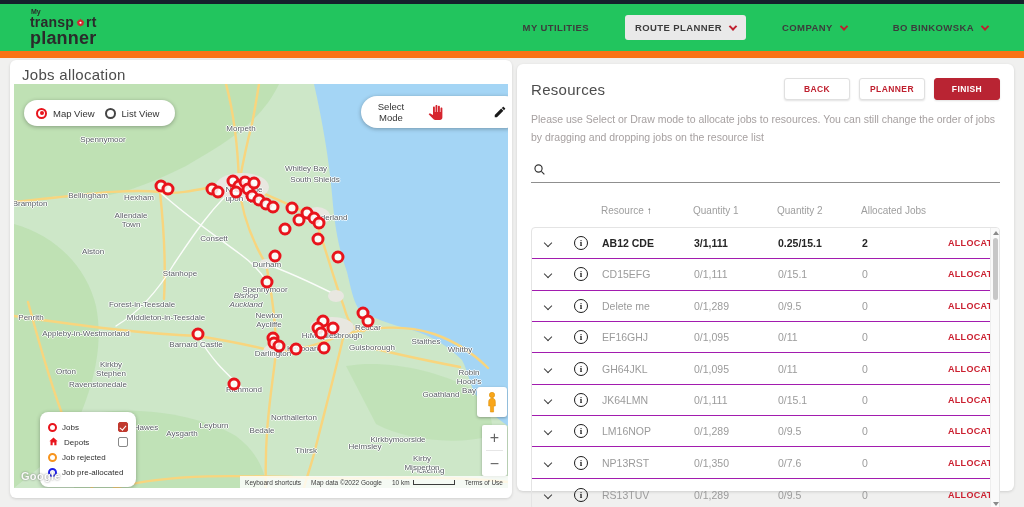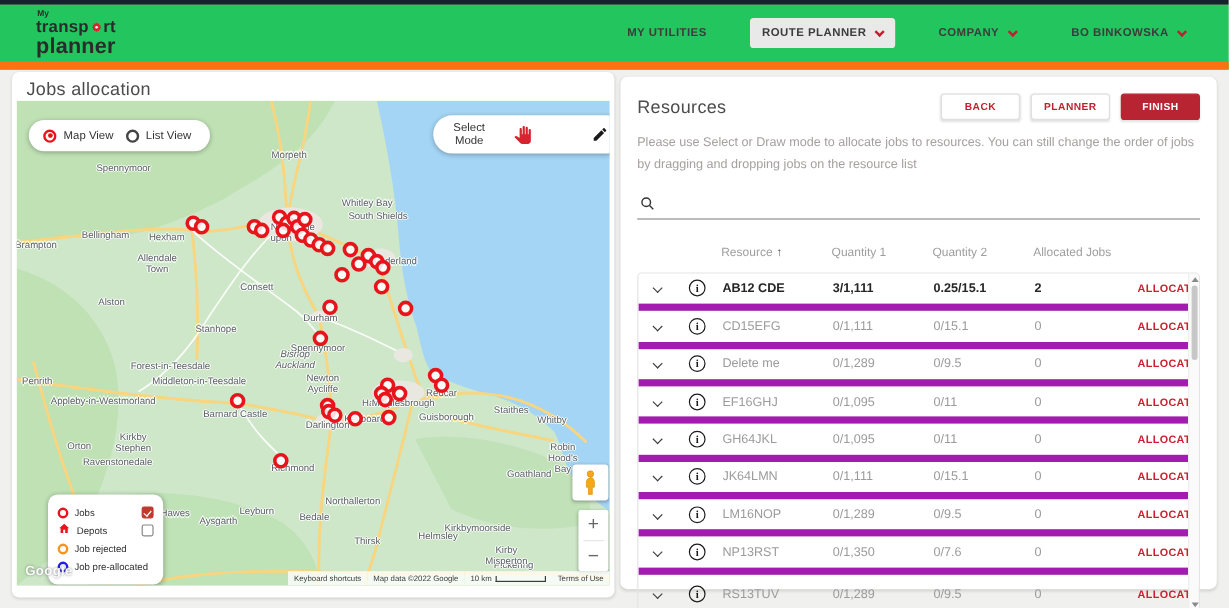--- a/index.html
+++ b/index.html
@@ -69,21 +69,21 @@
   .btn.primary{background:#b92433;color:#fff;border-color:#b92433;}
   .res-desc{font-size:10.5px;line-height:1.75;color:#a6a0a0;margin:10px 0 0;max-width:468px;}
   .search-row{display:flex;align-items:flex-end;gap:9px;border-bottom:1px solid #8f8f8f;padding:12px 2px 6px;margin-top:4px;}
   .search-input{border:none;outline:none;flex:1;font-size:10.5px;color:#444;font-family:inherit;background:transparent;}
   .search-input::placeholder{color:#9b9b9b;}
 
   .tgrid{display:grid;grid-template-columns:30px 40px 92px 84px 84px 86px 1fr 16px;align-items:center;}
   .thead{margin-top:18px;height:20px;font-size:10px;color:#9e9e9e;}
   .thead .sort{color:#555;margin-left:3px;font-size:10px;}
   .tbody{position:relative;margin-top:6px;border:1px solid #e4e4e4;border-radius:4px;height:283px;overflow:hidden;padding-right:9px;}
-  .trow{height:31.4px;border-bottom:6px solid #a21caf;font-size:10.5px;color:#9b9b9b;}
+  .trow{height:31.4px;border-bottom:1px solid #a21caf;font-size:10.5px;color:#9b9b9b;}
   .trow:last-child{border-bottom:none;}
   .trow.bold{color:#262626;font-weight:bold;}
   .rchev{width:6px;height:6px;border-right:1.8px solid #3f3f3f;border-bottom:1.8px solid #3f3f3f;transform:rotate(45deg);margin-left:13px;cursor:pointer;}
   .info-icon{width:14px;height:14px;border:1.7px solid #1c1c1c;border-radius:50%;display:flex;align-items:center;justify-content:center;margin-left:12px;cursor:pointer;}
   .info-icon::after{content:"i";font-family:"Liberation Serif",serif;font-size:9px;font-weight:bold;color:#1c1c1c;}
   .alloc{color:#cb2030;font-weight:bold;font-size:9px;letter-spacing:.3px;justify-self:end;cursor:pointer;}
   .kebab{font-size:12px;color:#333;justify-self:center;cursor:pointer;font-weight:bold;}
   .tscroll{position:absolute;right:0;top:0;bottom:0;width:9px;background:#fafafa;border-left:1px solid #eee;}
   .tscroll .arr{position:absolute;left:1.5px;width:0;height:0;border-left:3px solid transparent;border-right:3px solid transparent;}
   .tscroll .arr.up{top:3px;border-bottom:4px solid #8a8a8a;}

